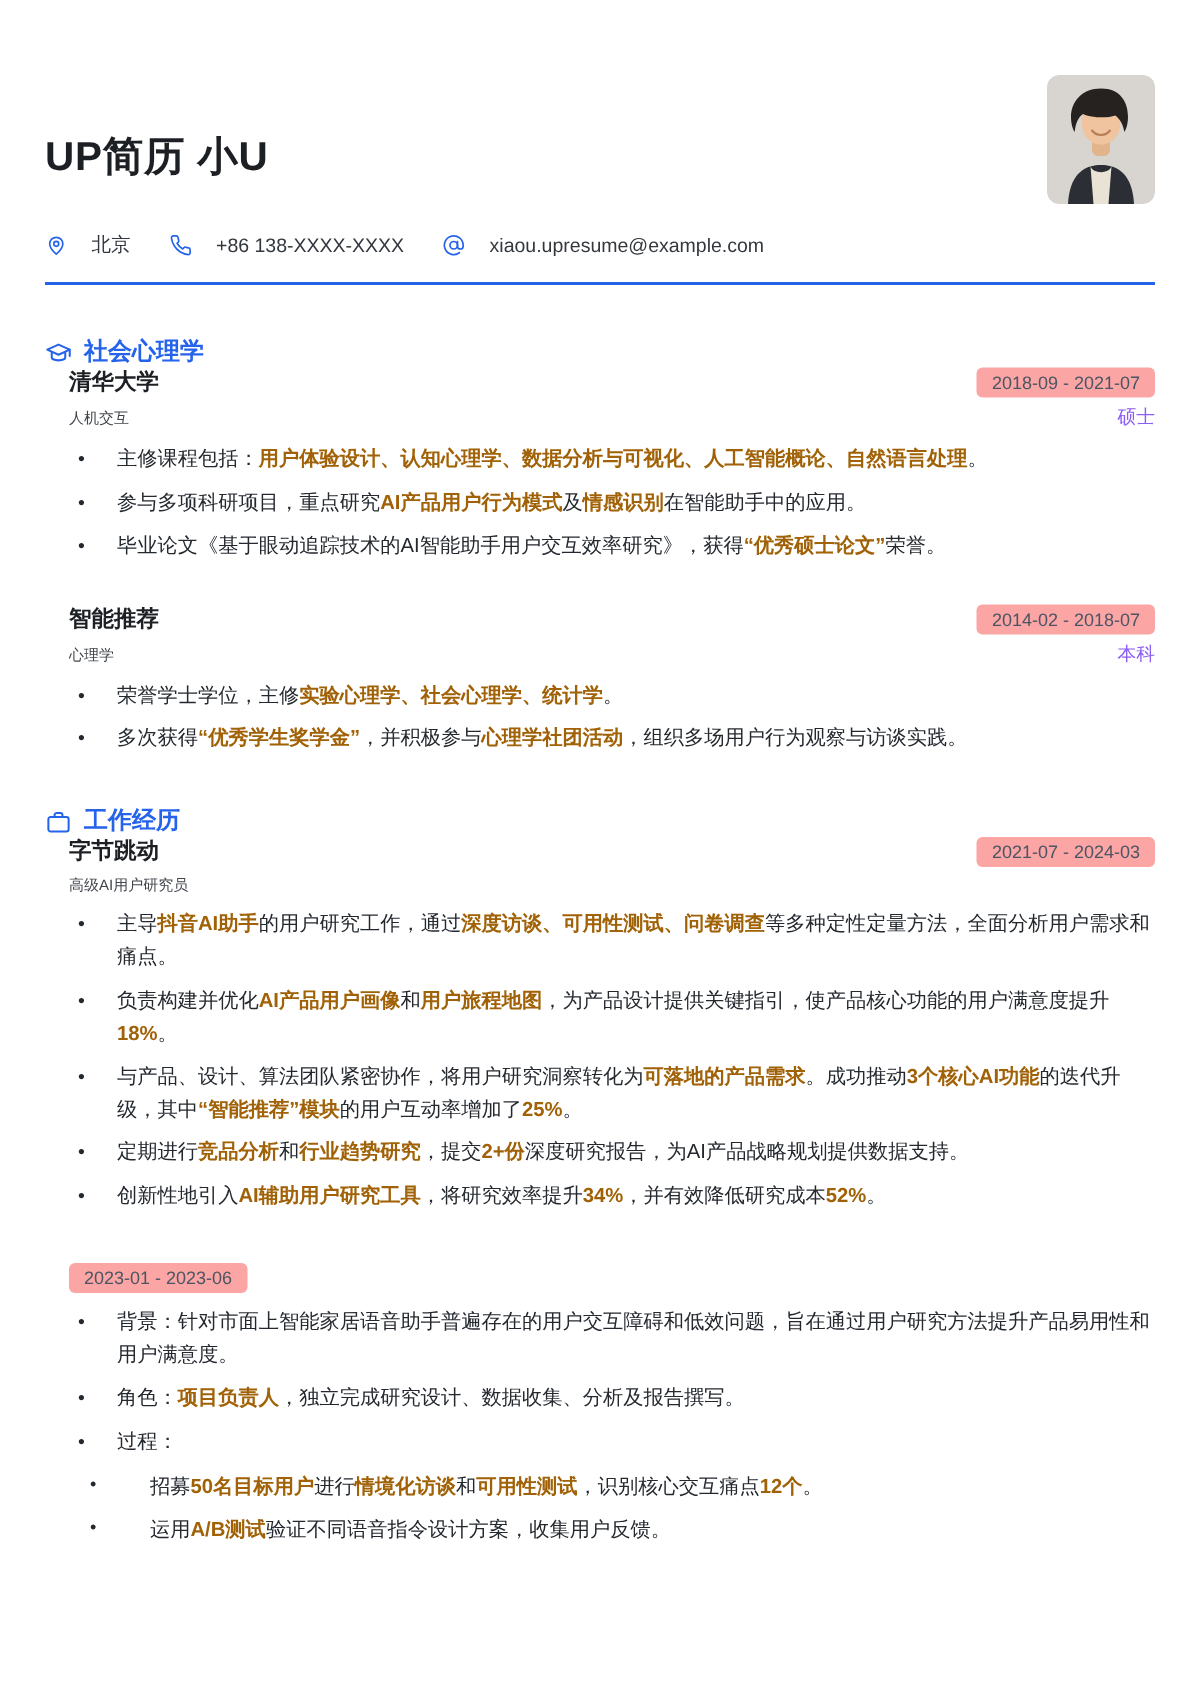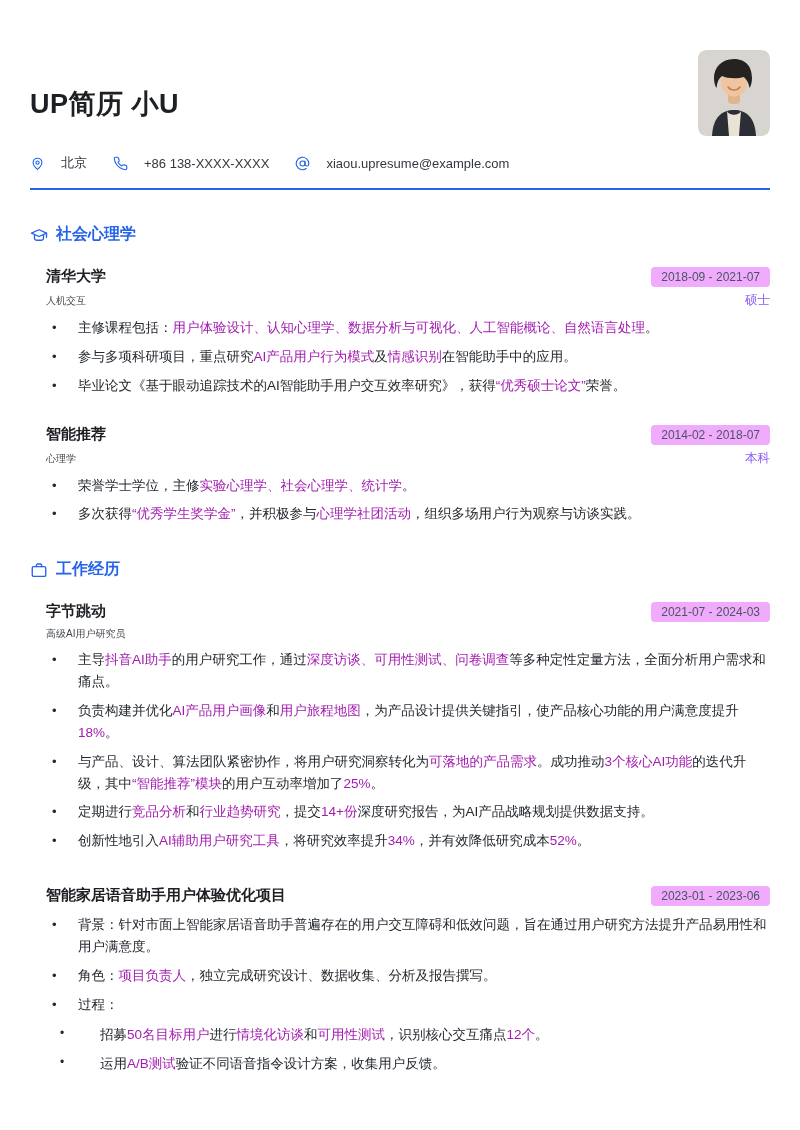--- a/index.html
+++ b/index.html
@@ -14,37 +14,37 @@
   .name{font-size:27px;font-weight:700;color:#1c1f23;margin-top:36px;letter-spacing:.5px;}
   .photo{width:72px;height:86px;border-radius:8px;overflow:hidden;flex:0 0 auto;}
   .contacts{display:flex;align-items:center;gap:26px;margin-top:18px;font-size:13px;color:#33383f;}
   .contact{display:flex;align-items:center;gap:16px;}
   .contact .ic{display:flex;color:#2563eb;}
   .divider{border-top:2px solid #2563eb;margin-top:16px;}
   
   .section{margin-top:34px;}
   .sec-head{display:flex;align-items:center;gap:8px;color:#2563eb;font-size:16px;font-weight:700;}
   .sec-head .ic{display:flex;color:#2563eb;}
-  .entry{margin-top:22px;padding-left:16px;}
+  .entry{padding-left:16px;}
   .entry + .entry{margin-top:28px;}
   .e-row{display:flex;justify-content:space-between;align-items:flex-start;}
   .e-title{font-size:15px;font-weight:700;color:#1c1f23;}
-  .badge{font-size:12px;color:#4b5563;background:#f0abfc;border-radius:4px;padding:3px 10px;white-space:nowrap;}
+  .badge{font-size:12px;color:#4b5563;background:#fca5a5;border-radius:4px;padding:3px 10px;white-space:nowrap;}
   .e-sub-row{display:flex;justify-content:space-between;margin-top:5px;align-items:baseline;}
   .e-sub{font-size:10px;color:#41464d;}
   .e-note{font-size:12.5px;color:#8b5cf6;}
   .bullets{margin-top:8px;}
   .bullet{display:flex;font-size:13.5px;line-height:1.62;margin:7px 0;}
   .bullet .dot{flex:0 0 26px;text-align:left;padding-left:6px;font-size:13px;color:#24292f;}
   .bullet .txt{flex:1;}
   .subbullets{margin-top:2px;}
   .subbullet{display:flex;font-size:13.5px;line-height:1.62;margin:8px 0;}
   .subbullet .dot{flex:0 0 26px;padding-left:14px;margin-right:14px;font-size:12px;color:#24292f;}
   .subbullet .txt{flex:1;}
-  strong{font-weight:400;color:#a21caf;}
+  strong{font-weight:700;color:#a16207;}
 </style>
 </head>
 <body>
 
 <div class="page">
 
   <div class="hdr">
     <div class="name">UP简历 小U</div>
     <div class="photo">
       <svg viewBox="0 0 72 86" width="72" height="86">
@@ -187,37 +187,36 @@
     <span class="txt">负责构建并优化<strong>AI产品用户画像</strong>和<strong>用户旅程地图</strong>，为产品设计提供关键指引，使产品核心功能的用户满意度提升<strong>18%</strong>。</span>
   </div>
 
   <div class="bullet">
     <span class="dot">•</span>
     <span class="txt">与产品、设计、算法团队紧密协作，将用户研究洞察转化为<strong>可落地的产品需求</strong>。成功推动<strong>3个核心AI功能</strong>的迭代升级，其中<strong>“智能推荐”模块</strong>的用户互动率增加了<strong>25%</strong>。</span>
   </div>
 
   <div class="bullet">
     <span class="dot">•</span>
-    <span class="txt">定期进行<strong>竞品分析</strong>和<strong>行业趋势研究</strong>，提交<strong>14+份</strong>深度研究报告，为AI产品战略规划提供数据支持。</span>
+    <span class="txt">定期进行<strong>竞品分析</strong>和<strong>行业趋势研究</strong>，提交<strong>2+份</strong>深度研究报告，为AI产品战略规划提供数据支持。</span>
   </div>
 
   <div class="bullet">
     <span class="dot">•</span>
     <span class="txt">创新性地引入<strong>AI辅助用户研究工具</strong>，将研究效率提升<strong>34%</strong>，并有效降低研究成本<strong>52%</strong>。</span>
   </div>
 </div>
   </div>
 </div>
   </div>
 
   <div class="section">
     <div class="entries">
   <div class="entry">
     <div class="e-row">
-      <span class="e-title">智能家居语音助手用户体验优化项目</span>
       <span class="badge">2023-01 - 2023-06</span>
     </div>
 
     <div class="bullets">
   <div class="bullet">
     <span class="dot">•</span>
     <span class="txt">背景：针对市面上智能家居语音助手普遍存在的用户交互障碍和低效问题，旨在通过用户研究方法提升产品易用性和用户满意度。</span>
   </div>
 
   <div class="bullet">

